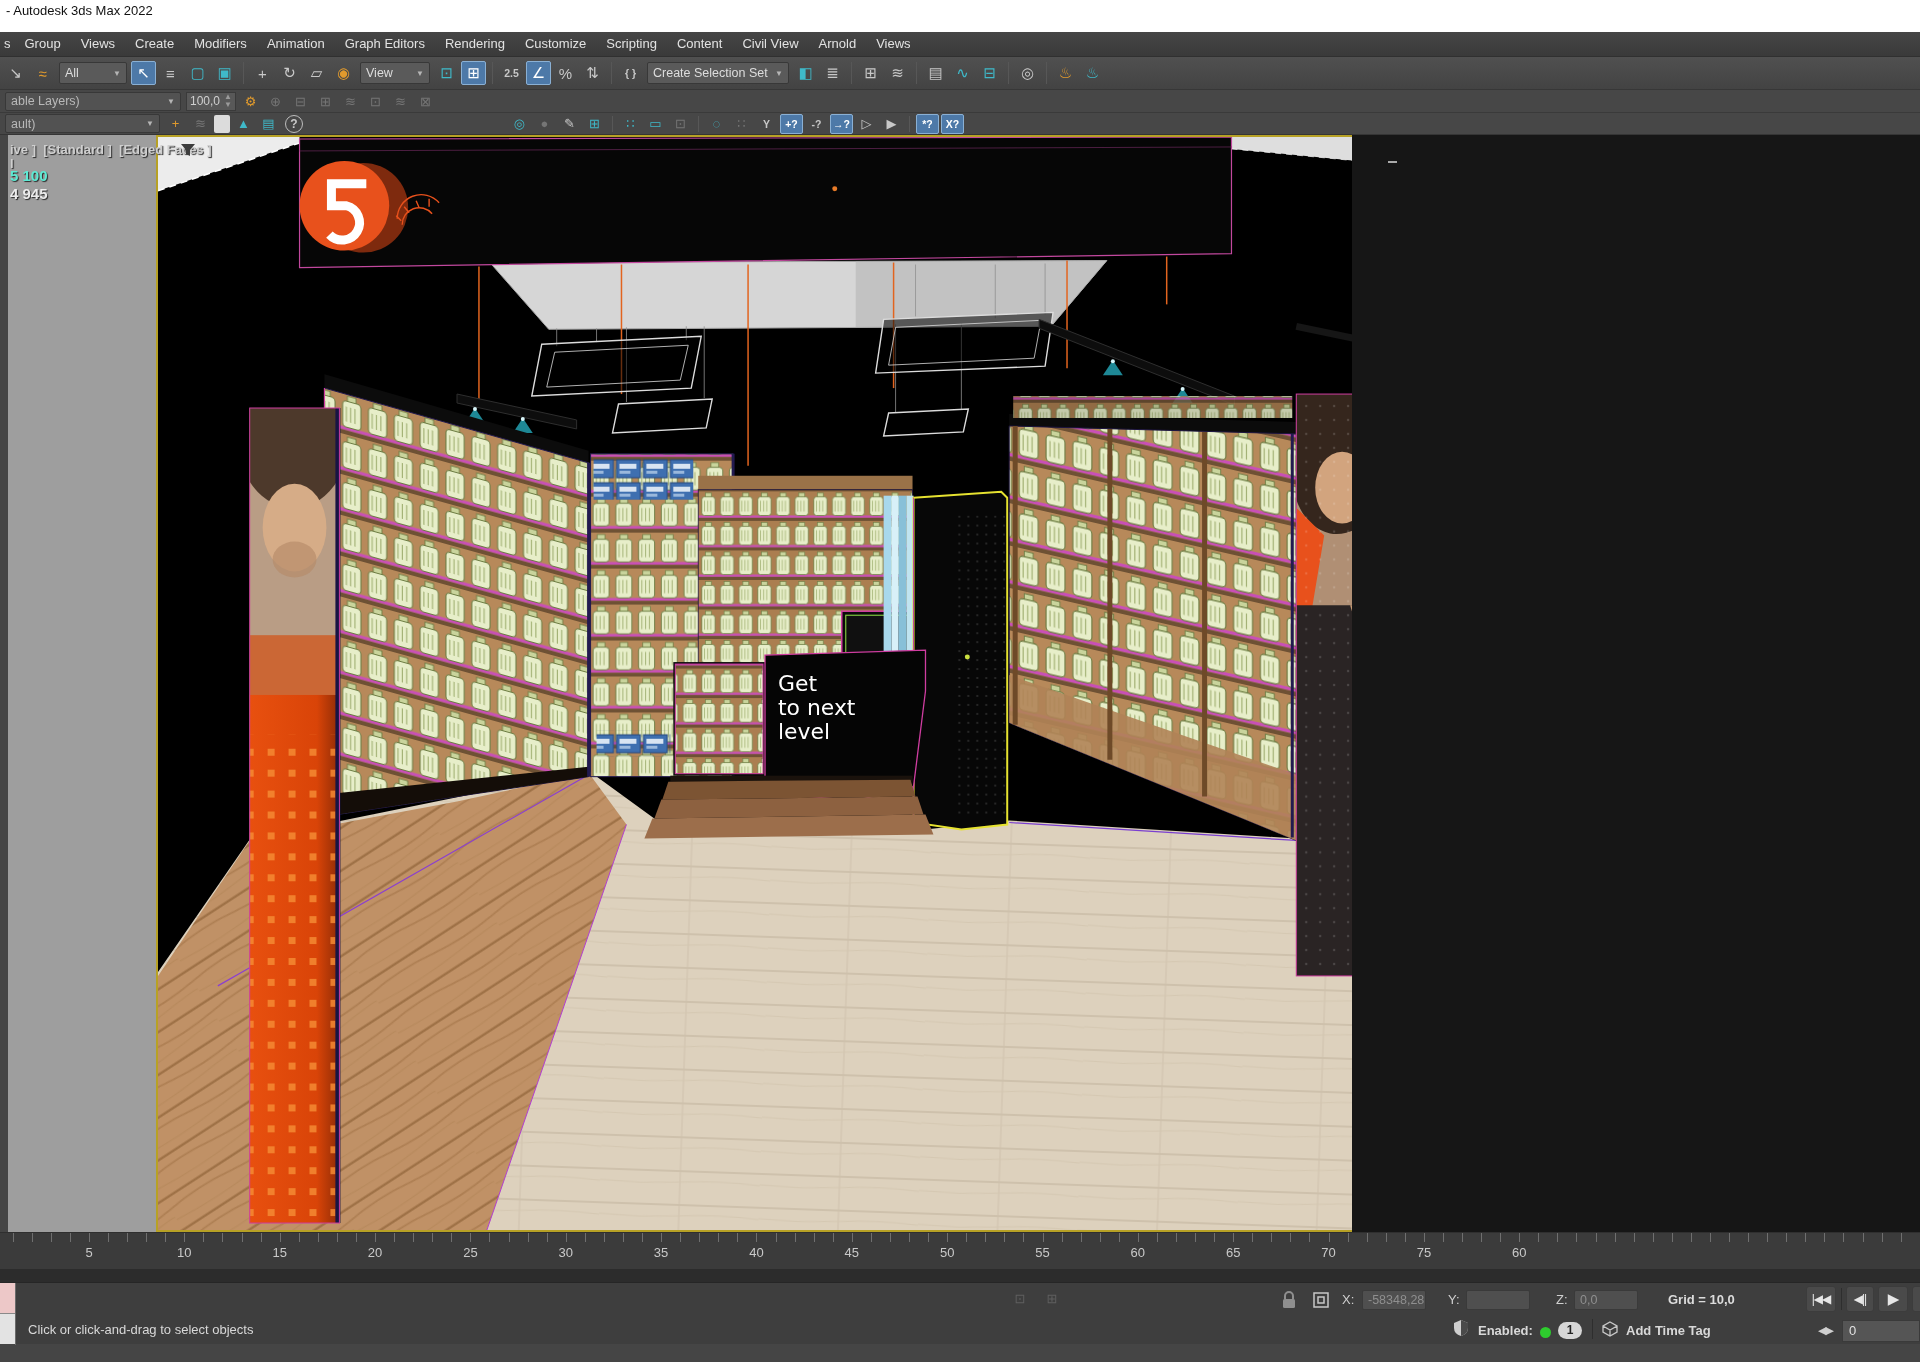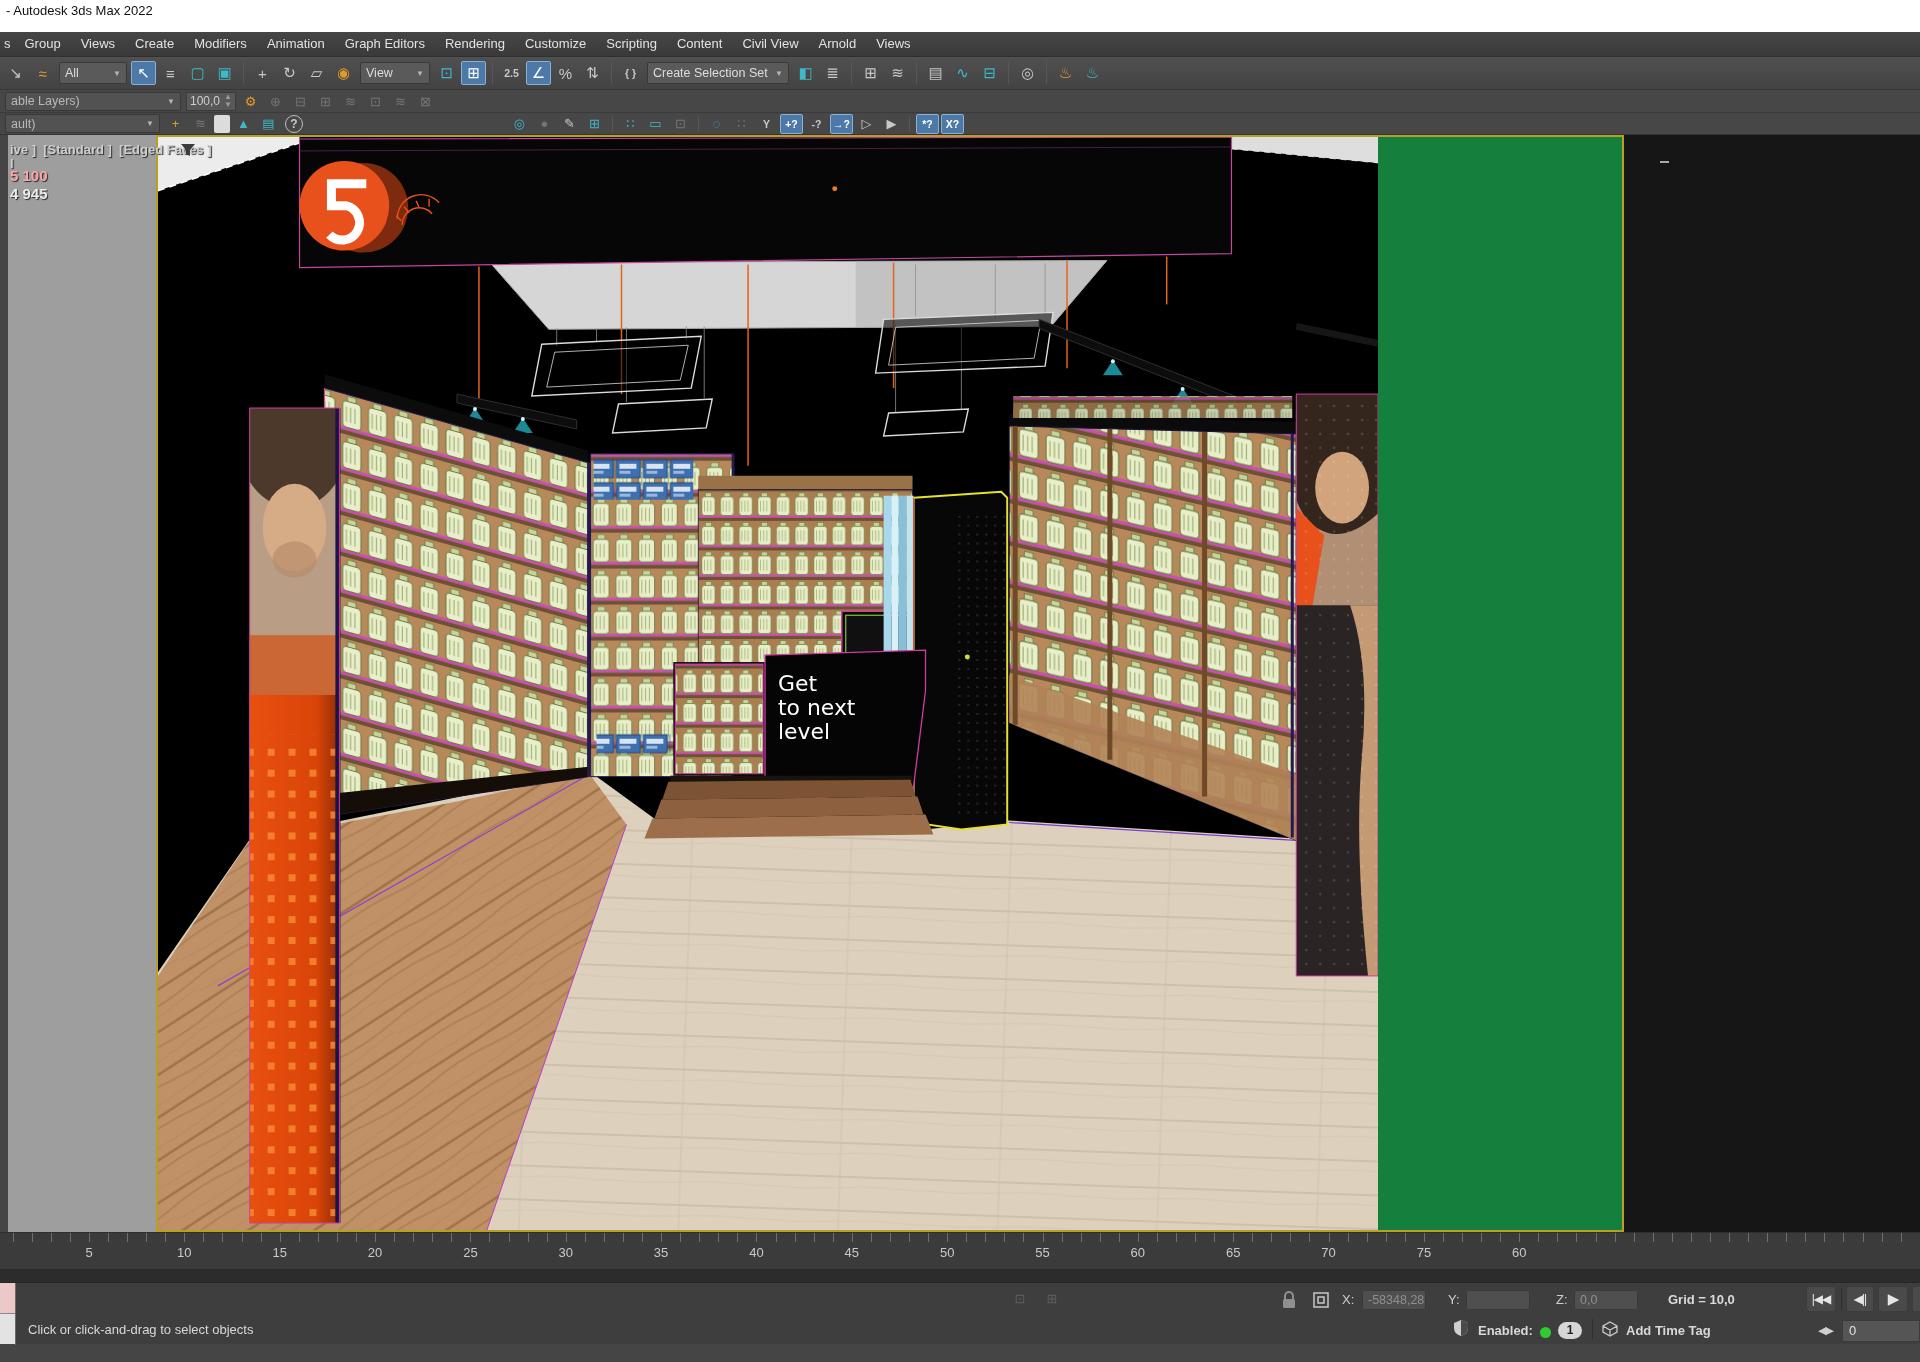--- a/index.html
+++ b/index.html
@@ -37,28 +37,28 @@
   .tb-dd i { font-style:normal; flex:1 1 auto; white-space:nowrap; overflow:hidden; }
   .tb-dd b { font-size:8px; color:#b5b5b5; margin-left:7px; font-weight:normal; }
   .tb-spin { display:inline-flex; align-items:center; height:19px; background:#585858; border:1px solid #3a3a3a; margin:0 2px;
              padding:0 3px; font-size:12px; color:#cfcfcf; flex:none; }
   .tb-spin em { font-style:normal; font-size:8px; color:#9a9a9a; margin-left:4px; line-height:8px; }
   .gap { flex:none; }
 
   
   .vpzone { position:relative; height:1097px; display:flex; background:#141414;margin-left:8px; }
   .vp-left { width:148px; background:#9e9e9e; flex:none; }
-  .vp-active { width:1468px; flex:none; position:relative; border:2px solid #b7a125; background:#15803d; }
+  .vp-active { width:1196px; flex:none; position:relative; border:2px solid #b7a125; background:#b91c1c; }
   .vp-active svg { display:block; }
   .vp-right { flex:1 1 auto; background:#161616; position:relative; }
   .axis-dash { position:absolute; left:36px; top:26px; width:9px; height:2px; background:#cfcfcf; opacity:.8; }
   .vp-ov { position:absolute; color:#cfcfcf; text-shadow:1px 1px 1px #2a2a2a; font-weight:bold; z-index:5; white-space:pre; }
   .ov-label { left:2px; top:7px; font-size:13px; }
   .ov-part { left:2px; top:21px; font-size:13px; }
-  .ov-stat1 { left:2px; top:32px; font-size:15px; color:#fca5a5; }
+  .ov-stat1 { left:2px; top:32px; font-size:15px; color:#5eead4; }
   .ov-stat2 { left:2px; top:50px; font-size:15px; color:#ececec; }
   .funnel { position:absolute; left:172px; top:8px; z-index:5; }
 
   
   .sliderrow { height:28px; background:#4a4a4a; position:relative; border-top:1px solid #3a3a3a; }
   .slider-box { position:absolute; left:-6px; top:3px; width:92px; height:22px; background:#5a5a5a; border:1px solid #393939;
                 color:#ddd; font-size:12.5px; line-height:20px; padding-left:10px; }
   .slider-next { position:absolute; left:89px; top:3px; width:17px; height:22px; background:#606060; border:1px solid #393939;
                  border-radius:3px; color:#ccc; text-align:center; line-height:19px; font-size:13px; }
   .slider-track { position:absolute; left:110px; right:4px; top:3px; height:22px; background:#4f4f4f; border:1px solid #424242; }

